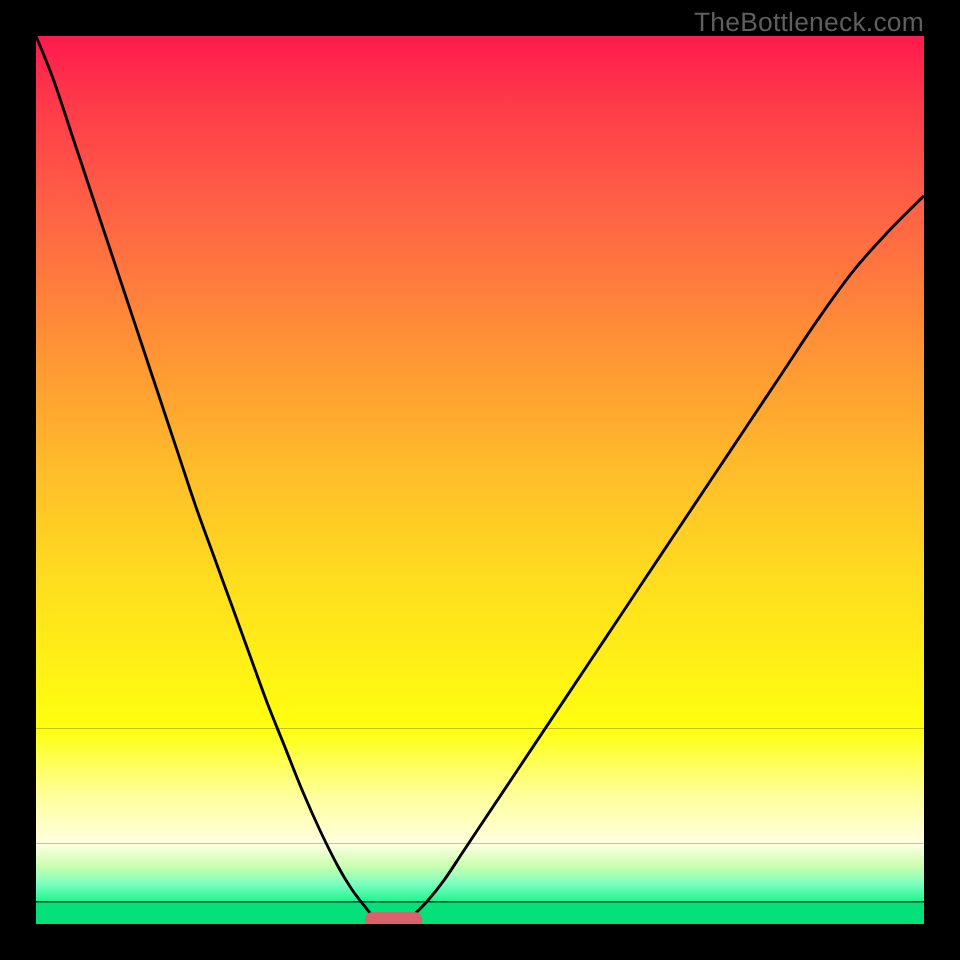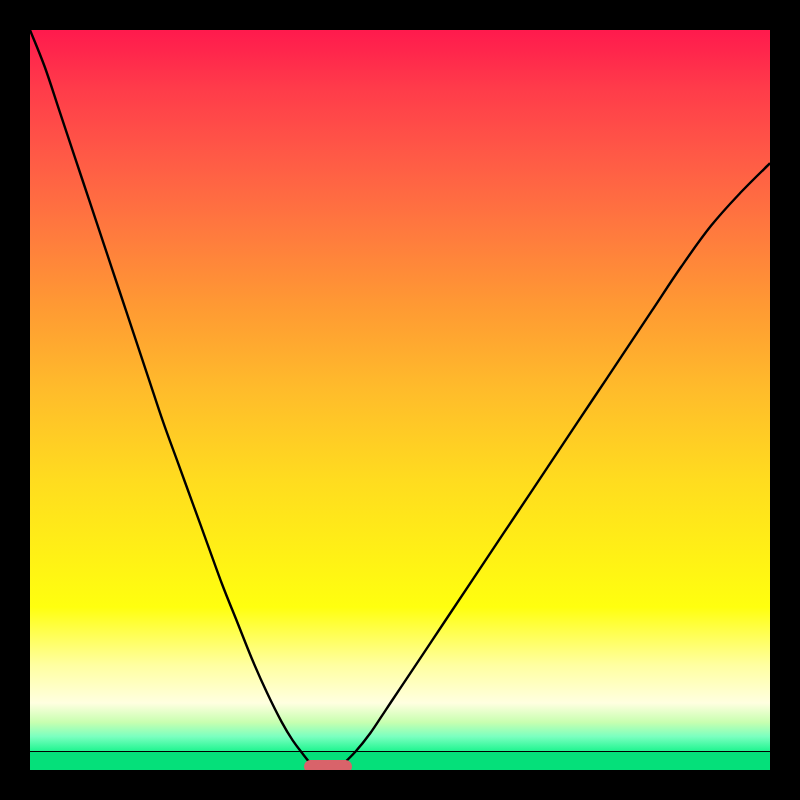--- a/index.html
+++ b/index.html
@@ -81,20 +81,21 @@
     font-size: 22px;
     font-weight: 500;
     letter-spacing: 0.2px;
   }
 </style>
 </head>
 <body>
 
 <div class="frame">
 
+  <div class="attribution">TheBottleneck.com</div>
 
   <div class="plot">
     <div class="grad-top"></div>
     <div class="grad-mid"></div>
     <div class="grad-low"></div>
     <div class="grad-bot"></div>
 
     <svg class="curve" viewBox="0 0 740 740" preserveAspectRatio="none">
       <path fill="none" stroke="#000" stroke-width="2.4" d="M 0 0 C 2.664 6.66, 9.472000000000001 22.348000000000006, 14.8 37 C 20.128 51.651999999999994, 24.272000000000002 65.41599999999997, 29.6 81.39999999999998 C 34.928 97.38399999999999, 39.071999999999996 109.81600000000007, 44.4 125.80000000000007 C 49.728 141.78400000000005, 53.872 154.21599999999995, 59.2 170.19999999999993 C 64.528 186.1839999999999, 68.672 198.616, 74 214.60000000000002 C 79.328 230.58400000000003, 83.472 243.016, 88.8 259 C 94.128 274.984, 98.272 287.41600000000005, 103.60000000000001 303.40000000000003 C 108.92800000000001 319.384, 113.072 331.816, 118.4 347.79999999999995 C 123.72800000000001 363.78399999999993, 127.87199999999999 376.882, 133.2 392.20000000000005 C 138.528 407.5180000000001, 142.672 418.24800000000005, 148 432.90000000000003 C 153.328 447.552, 157.472 458.94800000000004, 162.8 473.6 C 168.12800000000001 488.252, 172.272 499.64799999999997, 177.6 514.3 C 182.928 528.952, 187.072 541.014, 192.4 555 C 197.728 568.986, 201.872 578.68, 207.20000000000002 592 C 212.52800000000002 605.32, 216.672 616.346, 222 629 C 227.328 641.654, 231.472 650.978, 236.8 662.3 C 242.12800000000001 673.622, 246.93800000000002 683.242, 251.60000000000002 691.9 C 256.262 700.558, 258.704 704.406, 262.7 710.4 C 266.69599999999997 716.394, 270.2036 720.538, 273.8 725.2 C 277.3964 729.8620000000001, 281.0816 734.302, 282.68 736.3"></path>
       <path fill="none" stroke="#000" stroke-width="2.4" d="M 310.8 736.3 C 313.464 733.636, 320.272 727.494, 325.6 721.5 C 330.92800000000005 715.506, 335.07200000000006 710.326, 340.40000000000003 703 C 345.728 695.674, 349.872 688.7919999999999, 355.2 680.8 C 360.52799999999996 672.808, 363.34 668.59, 370 658.6 C 376.66 648.61, 384.208 637.288, 392.20000000000005 625.3 C 400.19200000000006 613.3119999999999, 405.076 605.986, 414.40000000000003 592 C 423.72400000000005 578.014, 433.344 563.5840000000001, 444 547.6 C 454.656 531.616, 462.944 519.184, 473.6 503.2 C 484.25600000000003 487.216, 492.54400000000004 474.784, 503.20000000000005 458.8 C 513.856 442.81600000000003, 522.144 430.38399999999996, 532.8 414.4 C 543.4559999999999 398.416, 551.7439999999999 385.984, 562.4 370 C 573.056 354.016, 581.3439999999999 341.58399999999995, 592 325.59999999999997 C 602.6560000000001 309.616, 610.944 297.18399999999997, 621.6 281.2 C 632.2560000000001 265.216, 640.544 252.11799999999994, 651.2 236.79999999999995 C 661.8560000000001 221.48199999999997, 670.1440000000001 209.42000000000002, 680.8000000000001 196.10000000000002 C 691.456 182.78000000000003, 699.744 174.12199999999996, 710.4 162.79999999999995 C 721.0559999999999 151.47799999999995, 734.672 138.52800000000002, 740 133.20000000000005"></path>

